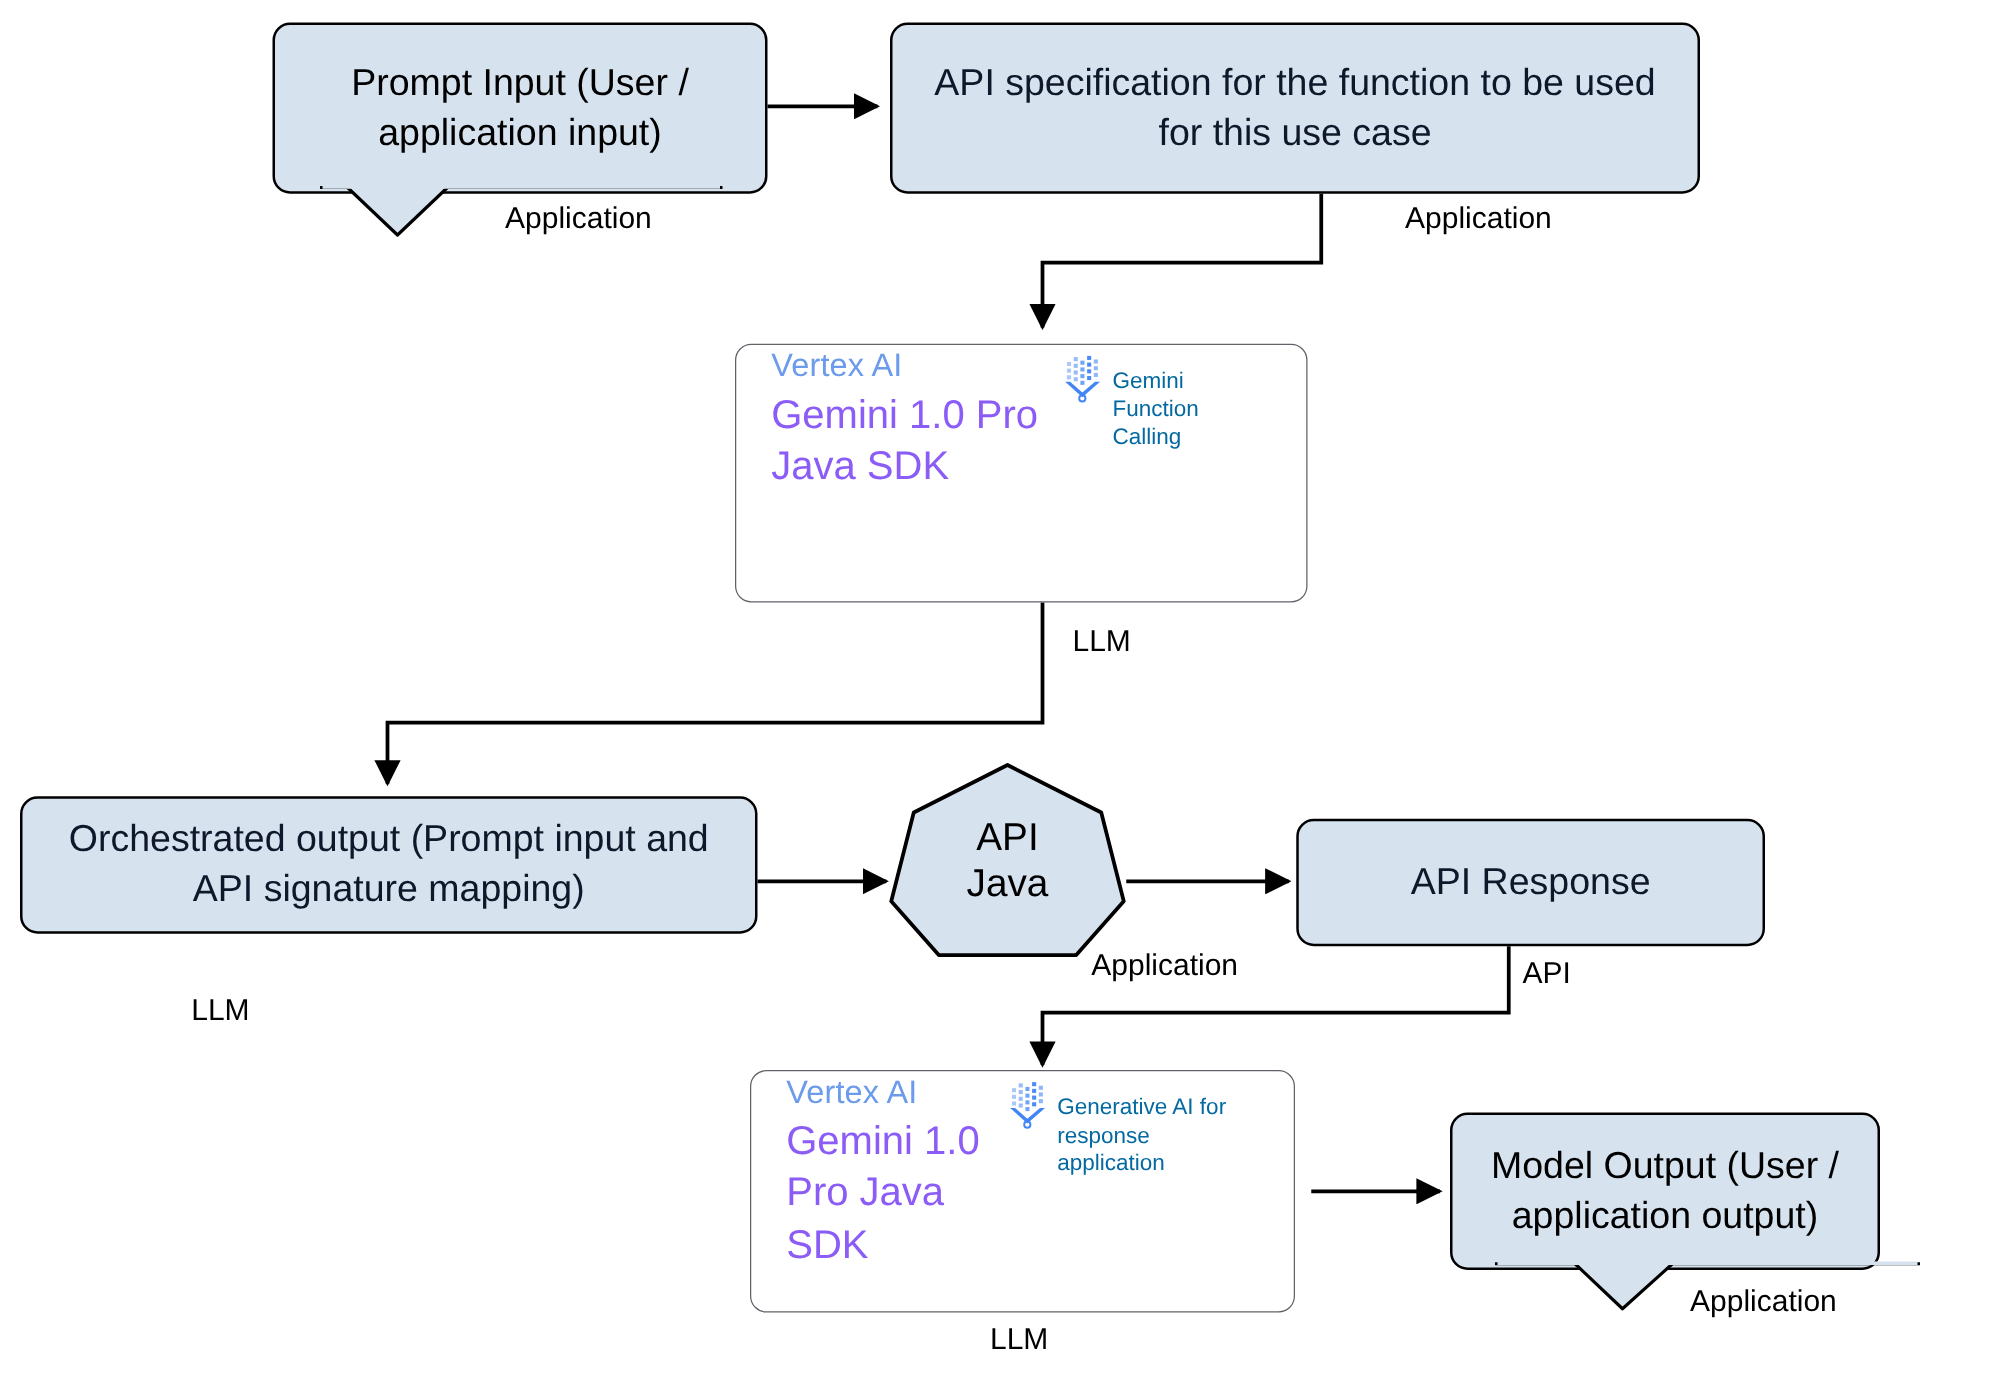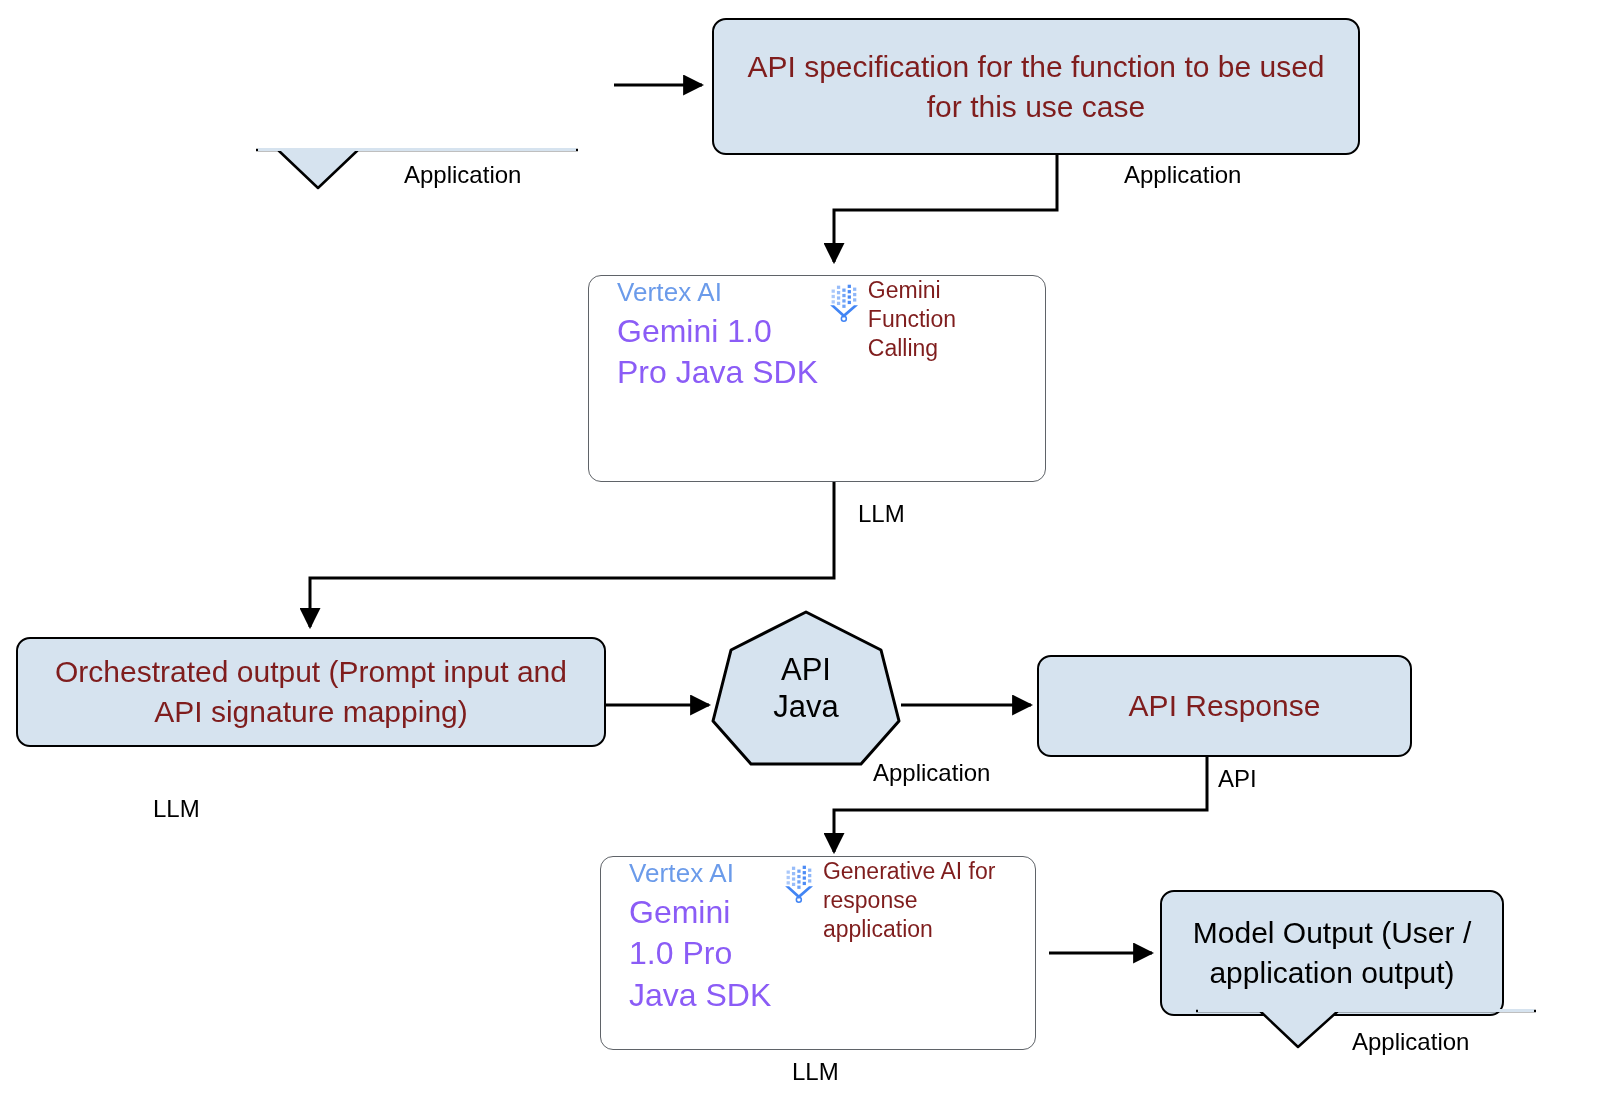--- a/index.html
+++ b/index.html
@@ -37,21 +37,21 @@
     align-items: center;
     justify-content: center;
     text-align: center;
   }
 
   
   .box {
     background: #d6e3ef;
     border: 2.5px solid #000000;
     border-radius: 14px;
-    color: #7f1d1d;
+    color: #0f172a;
     font-size: 30px;
     line-height: 1.32;
     padding: 6px 16px;
   }
 
   
   .callout {
     background: #d6e3ef;
     border: 2.5px solid #000000;
     border-radius: 14px;
@@ -108,22 +108,23 @@
     font-size: 32px;
     line-height: 1.3;
     margin-top: 2px;
   }
   .vcard-rule {
     height: 2.5px;
     background: #4a4a4a;
     margin: 9px 0 0 0;
   }
   .vcard-sub {
-    color: #7f1d1d;
-    font-size: 23px;
+    color: #0369a1;
+    font-size: 18px;
+    margin-top: 17px;
     line-height: 1.25;
   }
   .vcard-logo { width: 46px; height: 46px; flex: none; margin-top: 2px; }
 
   
   .ann {
     position: absolute;
     font-size: 24px;
     color: #000000;
     white-space: nowrap;
@@ -149,20 +150,23 @@
 
     <path d="M 606 705 L 709 705" fill="none" stroke="#000" stroke-width="3" marker-end="url(#ah)"></path>
 
     <path d="M 901 705 L 1031 705" fill="none" stroke="#000" stroke-width="3" marker-end="url(#ah)"></path>
 
     <path d="M 1207 757 L 1207 810 L 834 810 L 834 852" fill="none" stroke="#000" stroke-width="3" marker-end="url(#ah)"></path>
 
     <path d="M 1049 953 L 1152 953" fill="none" stroke="#000" stroke-width="3" marker-end="url(#ah)"></path>
   </svg>
 
+  <div class="node callout" id="n-prompt-input" style="left:218px; top:18px; width:396px; height:137px;">
+    <span>Prompt Input (User / application input)</span>
+  </div>
   <svg class="callout-notch" style="left:218px; top:148px; width:396px; height:45px;" viewBox="0 0 396 45">
     <path d="M 38 2 L 60 2 L 100 40 L 140 2 L 360 2" fill="#d6e3ef" stroke="#000" stroke-width="2.5" stroke-linejoin="round"></path>
     <rect x="40" y="0" width="318" height="3" fill="#d6e3ef"></rect>
   </svg>
   <div class="ann" style="left:404px; top:161px;">Application</div>
 
   <div class="node box" id="n-api-spec" style="left:712px; top:18px; width:648px; height:137px;">
     <span>API specification for the function to be used for this use case</span>
   </div>
   <div class="ann" style="left:1124px; top:161px;">Application</div>

